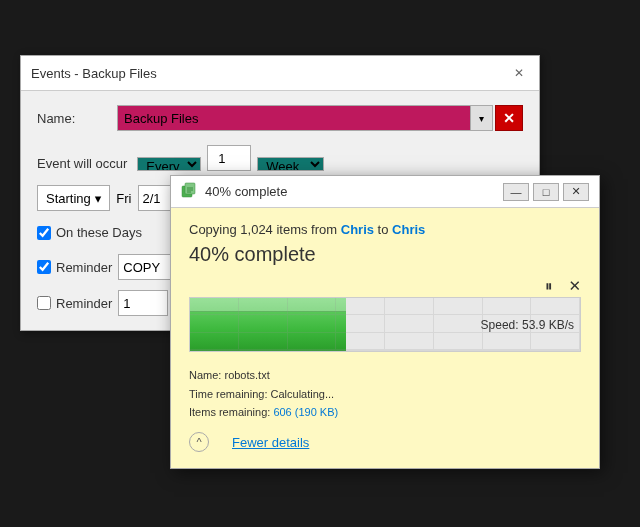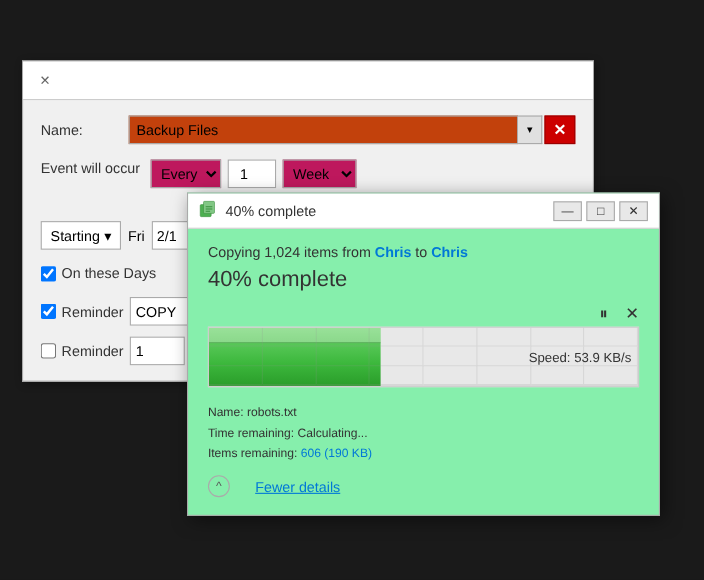--- a/index.html
+++ b/index.html
@@ -58,21 +58,21 @@
     .form-label {
       color: #333;
       min-width: 80px;
       font-size: 13px;
     }
 
     .name-input {
       flex: 1;
       height: 26px;
       border: 1px solid #aaa;
-      background: #c2410c;
+      background: #be185d;
       padding: 0 6px;
       font-size: 13px;
     }
 
     .name-combo-btn {
       width: 22px;
       height: 26px;
       border: 1px solid #aaa;
       border-left: none;
       background: #e0e0e0;
@@ -93,35 +93,35 @@
       cursor: pointer;
       display: flex;
       align-items: center;
       justify-content: center;
       font-weight: bold;
       margin-left: 2px;
     }
 
     .occur-row {
       display: flex;
-      align-items: flex-start;
-      margin-bottom: 30px;
+      align-items: flex-end;
+      margin-bottom: 14px;
       gap: 6px;
     }
 
     .occur-label {
       color: #333;
       font-size: 13px;
       margin-right: 4px;
     }
 
     .select-box {
-      height: 26px;
-      border: 1px solid #aaa;
-      background: #be185d;
+      height: 14px;
+      border: 1px solid #aaa;
+      background: #0f766e;
       padding: 0 4px;
       font-size: 13px;
       cursor: pointer;
     }
 
     .spin-input {
       width: 44px;
       height: 26px;
       border: 1px solid #aaa;
       background: #fff;
@@ -208,21 +208,21 @@
       font-size: 13px;
       width: 50px;
     }
 
     
     .fg-window {
       position: absolute;
       top: 175px;
       left: 170px;
       width: 430px;
-      background: #86efac;
+      background: #fef9c3;
       border: 1px solid #aaa;
       box-shadow: 4px 4px 16px rgba(0,0,0,0.5);
     }
 
     .fg-titlebar {
       background: #fff;
       border-bottom: 1px solid #ccc;
       padding: 6px 10px;
       display: flex;
       align-items: center;
@@ -384,20 +384,21 @@
       font-size: 13px;
       text-decoration: underline;
       margin-left: 17px;
     }
   </style>
 </head>
 <body>
 
 <div class="bg-window">
   <div class="titlebar">
+    <span class="titlebar-title">Events - Backup Files</span>
     <span class="titlebar-close">✕</span>
   </div>
   <div class="content">
 
     <div class="form-row">
       <span class="form-label">Name:</span>
       <input class="name-input" type="text" value="Backup Files" style="">
       <div class="name-combo-btn">▾</div>
       <div class="name-del-btn">✕</div>
     </div>

